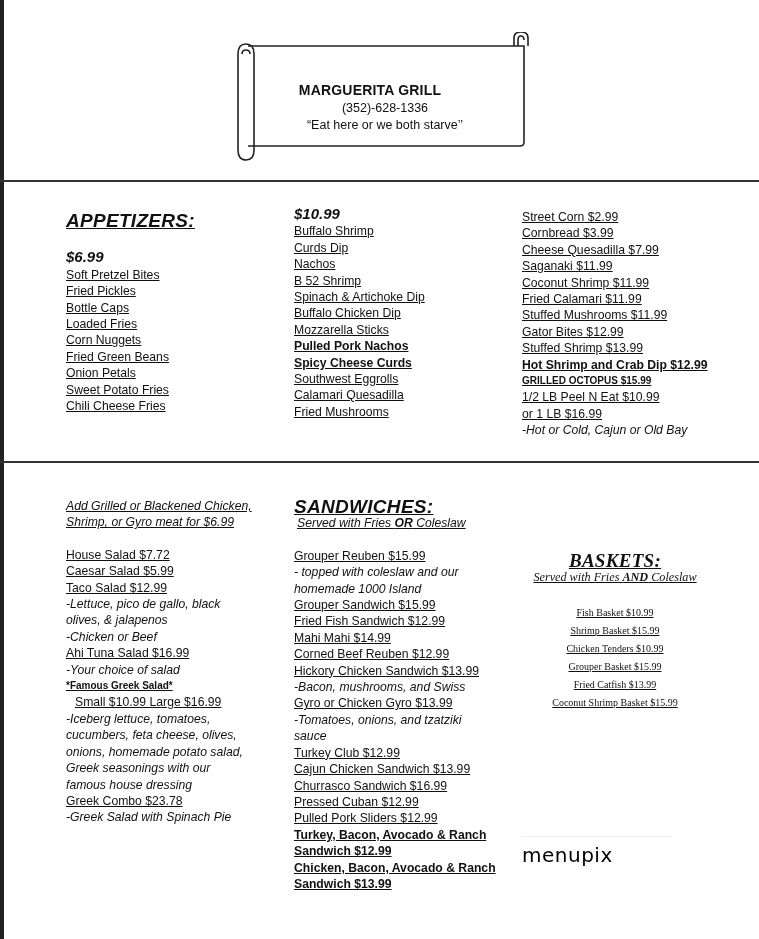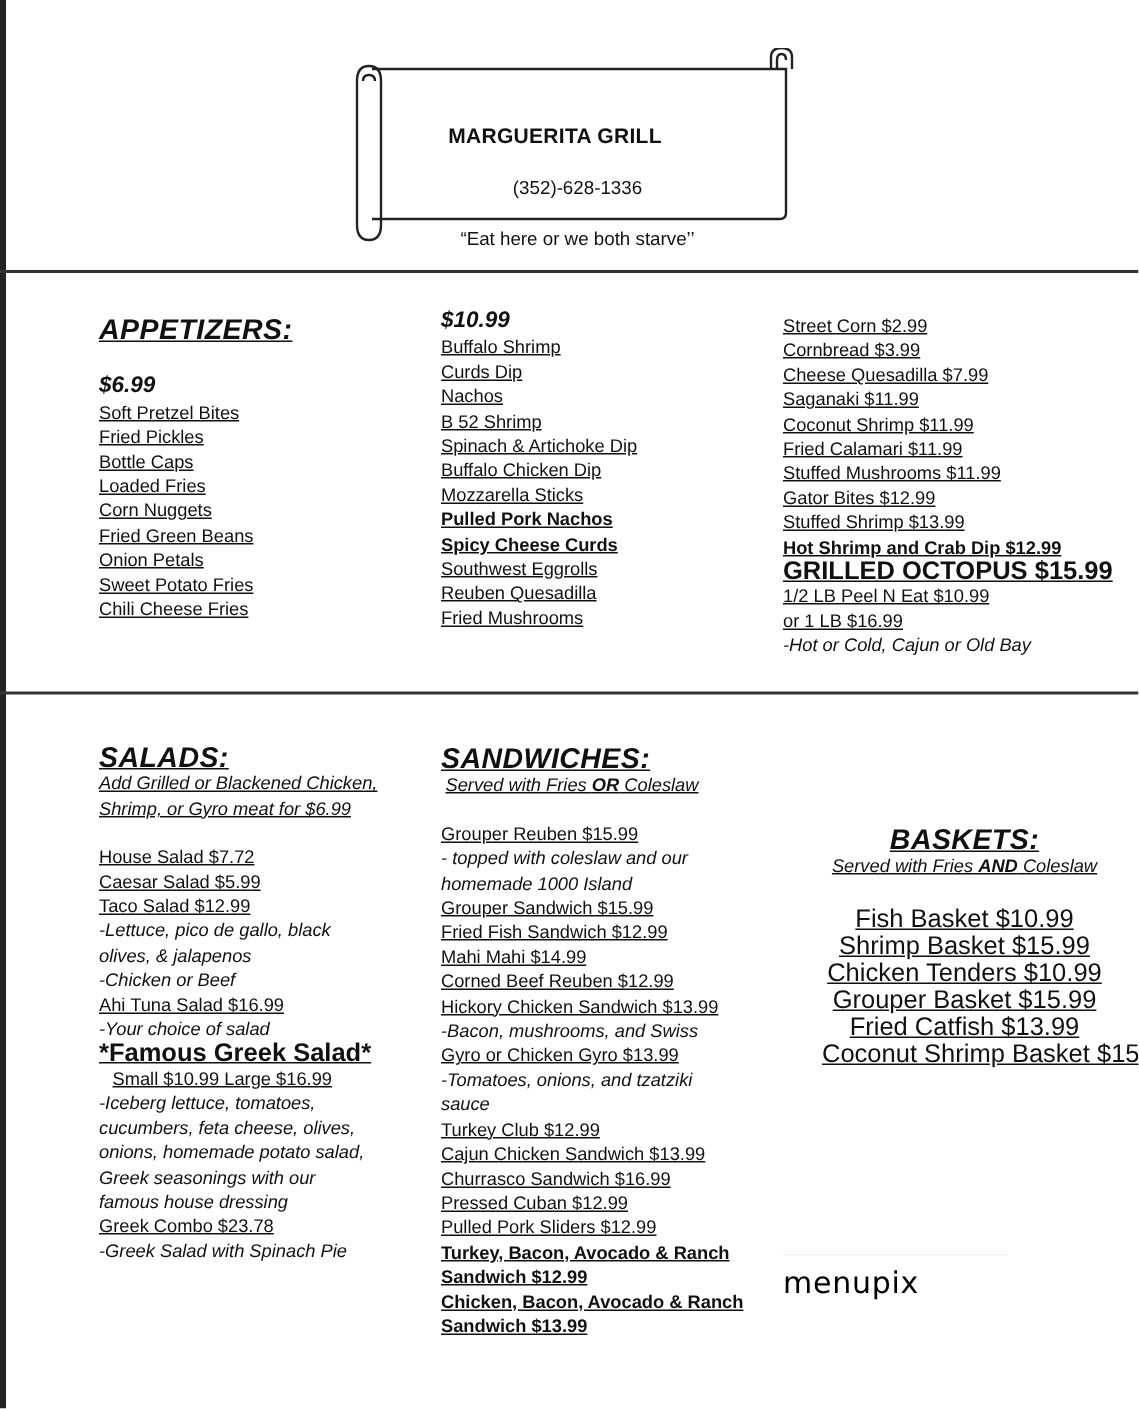--- a/index.html
+++ b/index.html
@@ -5,28 +5,28 @@
   html, body { margin: 0; padding: 0; background: #ffffff; }
   body { width: 759px; height: 939px; position: relative; overflow: hidden;
          font-family: "Liberation Sans", "DejaVu Sans", sans-serif; color: #111; }
   .page { position: absolute; left: 0; top: 0; width: 759px; height: 797px; background: #fff; }
   .edge { position: absolute; left: 0; top: 0; width: 4px; height: 939px; background: #222; }
   .rule { position: absolute; left: 0; width: 759px; height: 2px; background: #333; }
   .scroll { position: absolute; left: 234px; top: 32px; width: 302px; height: 130px; }
   .scroll svg { position: absolute; left: 0; top: 0; }
   .header-text { position: absolute; left: 0; top: 50px; width: 302px; text-align: center; }
   .h-title { font-weight: bold; font-size: 14px; letter-spacing: 0.2px; margin-left: -30px; }
-  .h-line { font-size: 12.5px; margin-top: 20px; }
+  .h-line { font-size: 12.5px; margin-top: 3px; }
   .col { position: absolute; font-size: 12.2px; line-height: 16.4px; }
   .u { text-decoration: underline; text-underline-offset: 1px; }
   .b { font-weight: bold; }
   .i { font-style: italic; }
   .sec-title { font-size: 19px; font-weight: bold; font-style: italic; text-decoration: underline; letter-spacing: 0.3px; }
   .price-head { font-size: 15px; font-weight: bold; font-style: italic; margin-bottom: 1px; }
-  .big { font-size: 17px; }
+  .big { font-size: 10px; }
   .center { text-align: center; }
   .line { white-space: nowrap; }
   .spacer { height: 16px; }
   .watermark { position: absolute; left: 522px; top: 836px; width: 150px; height: 46px;
                font-family: "DejaVu Sans", sans-serif; font-size: 20px; color: #000000;
                letter-spacing: 0.5px; padding-top: 6px; border-top: 1px solid #f0f0f0; }
 </style>
 </head>
 <body>
 
@@ -73,21 +73,21 @@
     <div class="u line">Buffalo Shrimp</div>
     <div class="u line">Curds Dip</div>
     <div class="u line">Nachos</div>
     <div class="u line">B 52 Shrimp</div>
     <div class="u line">Spinach &amp; Artichoke Dip</div>
     <div class="u line">Buffalo Chicken Dip</div>
     <div class="u line">Mozzarella Sticks</div>
     <div class="u line b">Pulled Pork Nachos</div>
     <div class="u line b">Spicy Cheese Curds</div>
     <div class="u line">Southwest Eggrolls</div>
-    <div class="u line">Reuben Quesadilla</div>
+    <div class="u line">Calamari Quesadilla</div>
     <div class="u line">Fried Mushrooms</div>
   </div>
 
   <div class="col" style="left:522px; top:209px;">
     <div class="u line">Street Corn $2.99</div>
     <div class="u line">Cornbread $3.99</div>
     <div class="u line">Cheese Quesadilla $7.99</div>
     <div class="u line">Saganaki $11.99</div>
     <div class="u line">Coconut Shrimp $11.99</div>
     <div class="u line">Fried Calamari $11.99</div>
@@ -95,21 +95,20 @@
     <div class="u line">Gator Bites $12.99</div>
     <div class="u line">Stuffed Shrimp $13.99</div>
     <div class="u line b">Hot Shrimp and Crab Dip $12.99</div>
     <div class="u line b big">GRILLED OCTOPUS $15.99</div>
     <div class="u line">1/2 LB Peel N Eat $10.99</div>
     <div class="u line">or 1 LB $16.99</div>
     <div class="i line">-Hot or Cold, Cajun or Old Bay</div>
   </div>
 
   <div class="col" style="left:66px; top:498px;">
-    <div class="sec-title">SALADS:</div>
     <div class="i u line">Add Grilled or Blackened Chicken,</div>
     <div class="i u line">Shrimp, or Gyro meat for $6.99</div>
     <div class="spacer"></div>
     <div class="u line">House Salad $7.72</div>
     <div class="u line">Caesar Salad $5.99</div>
     <div class="u line">Taco Salad $12.99</div>
     <div class="i line">-Lettuce, pico de gallo, black</div>
     <div class="i line">olives, &amp; jalapenos</div>
     <div class="i line">-Chicken or Beef</div>
     <div class="u line">Ahi Tuna Salad $16.99</div>
@@ -145,21 +144,21 @@
     <div class="u line">Cajun Chicken Sandwich $13.99</div>
     <div class="u line">Churrasco Sandwich $16.99</div>
     <div class="u line">Pressed Cuban $12.99</div>
     <div class="u line">Pulled Pork Sliders $12.99</div>
     <div class="u line b">Turkey, Bacon, Avocado &amp; Ranch</div>
     <div class="u line b">Sandwich $12.99</div>
     <div class="u line b">Chicken, Bacon, Avocado &amp; Ranch</div>
     <div class="u line b">Sandwich $13.99</div>
   </div>
 
-  <div class="col center" style="left:548px; top:553px; width:190px;">
+  <div class="col center" style="left:520px; top:553px; width:190px;font-family:Liberation Serif, serif;">
     <div class="sec-title">BASKETS:</div>
     <div class="i u line"><span>Served with Fries </span><span class="b">AND</span><span> Coleslaw</span></div>
     <div class="spacer" style="height:18px;"></div>
     <div class="u line big" style="line-height:18px;">Fish Basket $10.99</div>
     <div class="u line big" style="line-height:18px;">Shrimp Basket $15.99</div>
     <div class="u line big" style="line-height:18px;">Chicken Tenders $10.99</div>
     <div class="u line big" style="line-height:18px;">Grouper Basket $15.99</div>
     <div class="u line big" style="line-height:18px;">Fried Catfish $13.99</div>
     <div class="u line big" style="line-height:18px;">Coconut Shrimp Basket $15.99</div>
   </div>

